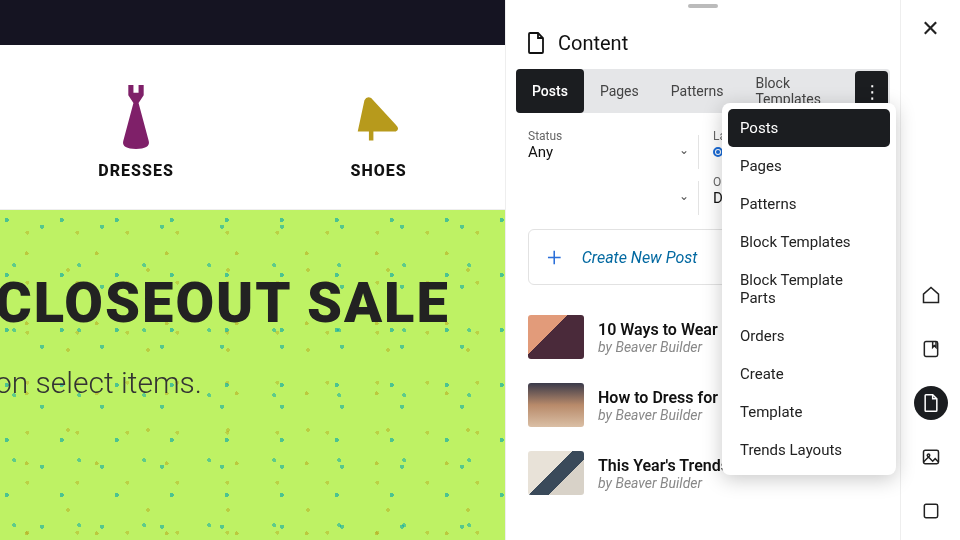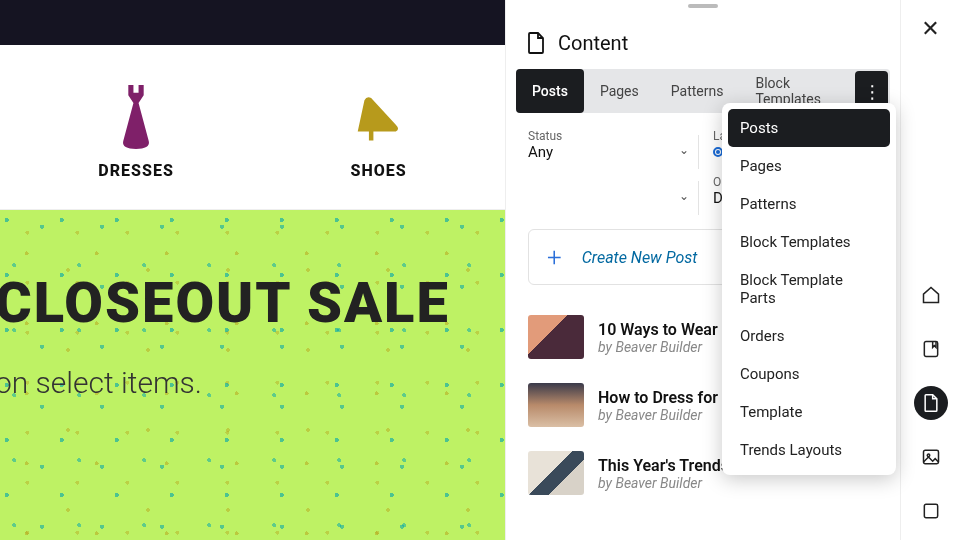--- a/index.html
+++ b/index.html
@@ -173,21 +173,21 @@
   </div>
 </div>
 
 <div class="dropdown">
   <div class="dd-item active">Posts</div>
   <div class="dd-item">Pages</div>
   <div class="dd-item">Patterns</div>
   <div class="dd-item">Block Templates</div>
   <div class="dd-item">Block Template Parts</div>
   <div class="dd-item">Orders</div>
-  <div class="dd-item">Coupons</div>
+  <div class="dd-item">Create</div>
   <div class="dd-item">Template</div>
   <div class="dd-item">Trends Layouts</div>
 </div>
 
 <div class="rail">
   <button class="rail-close"><span>✕</span></button>
   <div class="rail-spacer"></div>
   <div class="rail-bottom">
     <div class="rail-btn">
       <svg viewBox="0 0 24 24" fill="none" stroke="#222" stroke-width="1.8">

